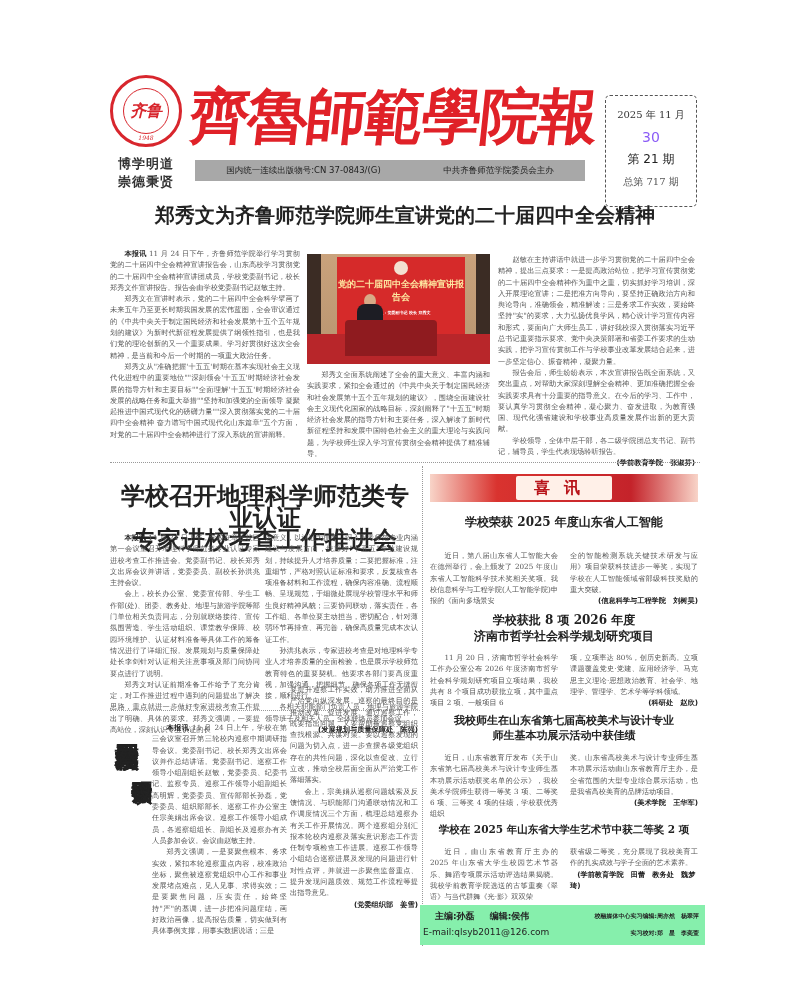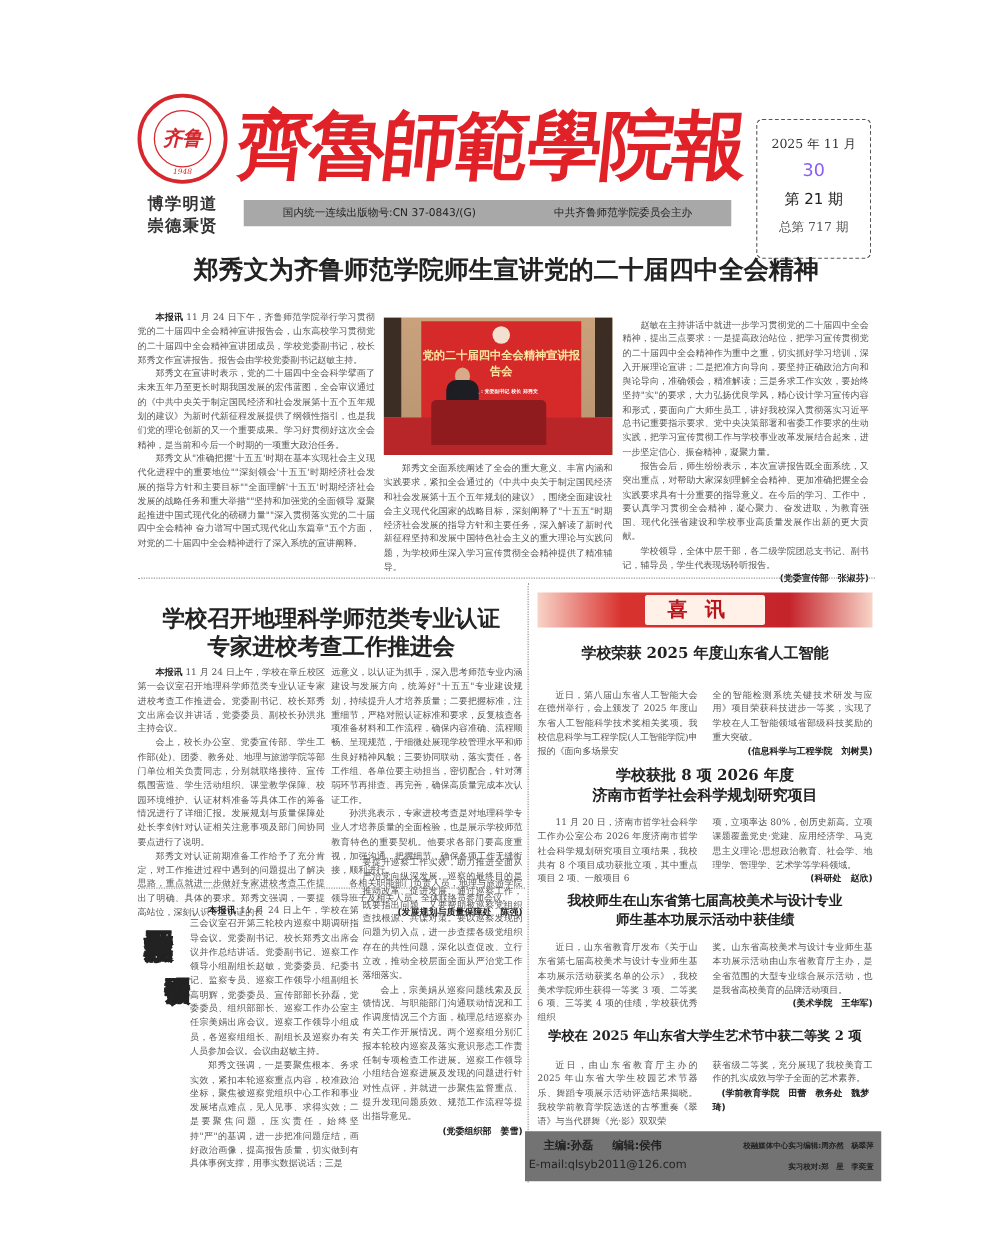--- a/index.html
+++ b/index.html
@@ -42,21 +42,21 @@
   .vdash { position: absolute; width: 0; border-left: 1.5px dotted #999; }
 
   .sec-title { position: absolute; text-align: center; font-weight: bold; color: #222; }
 
   .xixun { position: absolute; left: 430px; top: 474px; width: 268px; height: 28px; background: linear-gradient(90deg, #f8d4c8 0%, #d9332f 25%, #c4232a 75%, #f8d4c8 100%); display: flex; align-items: center; justify-content: center; }
   .xixun span { background: #fff0e8; color: #b8141a; font-size: 16px; font-weight: bold; padding: 0 18px; letter-spacing: 14px; border-radius: 2px; height: 24px; line-height: 24px; }
 
   .vtitle1 { position: absolute; left: 113px; top: 726px; width: 28px; font-size: 24px; line-height: 27px; font-weight: bold; color: #222; writing-mode: vertical-rl; }
   .vtitle2 { position: absolute; left: 127px; top: 765px; width: 28px; font-size: 21px; line-height: 25px; font-weight: bold; color: #222; writing-mode: vertical-rl; }
 
-  .footer { position: absolute; left: 420px; top: 905px; width: 285px; height: 40px; background: #737373; font-family: "DejaVu Sans", sans-serif; color: #222; }
+  .footer { position: absolute; left: 420px; top: 905px; width: 285px; height: 40px; background: #86efac; font-family: "DejaVu Sans", sans-serif; color: #222; }
   .footer .r1 { position: absolute; left: 15px; top: 5px; font-size: 9px; font-weight: bold; }
   .footer .r1 span { margin-right: 12px; }
   .footer .r2 { position: absolute; left: 3px; top: 22px; font-size: 9px; }
   .footer .r3 { position: absolute; right: 6px; top: 7px; font-size: 6px; font-weight: bold; }
   .footer .r4 { position: absolute; right: 6px; top: 24px; font-size: 6px; font-weight: bold; }
 </style>
 </head>
 <body>
 
 <div class="masthead">
@@ -103,27 +103,27 @@
   <div class="table"></div>
 </div>
 <div class="col" style="left:307px; top:369px; width:183px;">
   <p>郑秀文全面系统阐述了全会的重大意义、丰富内涵和实践要求，紧扣全会通过的《中共中央关于制定国民经济和社会发展第十五个五年规划的建议》，围绕全面建设社会主义现代化国家的战略目标，深刻阐释了"十五五"时期经济社会发展的指导方针和主要任务，深入解读了新时代新征程坚持和发展中国特色社会主义的重大理论与实践问题，为学校师生深入学习宣传贯彻全会精神提供了精准辅导。</p>
 </div>
 
 <div class="col" style="left:498px; top:254px; width:197px;">
   <p>赵敏在主持讲话中就进一步学习贯彻党的二十届四中全会精神，提出三点要求：一是提高政治站位，把学习宣传贯彻党的二十届四中全会精神作为重中之重，切实抓好学习培训，深入开展理论宣讲；二是把准方向导向，要坚持正确政治方向和舆论导向，准确领会，精准解读；三是务求工作实效，要始终坚持"实"的要求，大力弘扬优良学风，精心设计学习宣传内容和形式，要面向广大师生员工，讲好我校深入贯彻落实习近平总书记重要指示要求、党中央决策部署和省委工作要求的生动实践，把学习宣传贯彻工作与学校事业改革发展结合起来，进一步坚定信心、振奋精神，凝聚力量。</p>
   <p>报告会后，师生纷纷表示，本次宣讲报告既全面系统，又突出重点，对帮助大家深刻理解全会精神、更加准确把握全会实践要求具有十分重要的指导意义。在今后的学习、工作中，要认真学习贯彻全会精神，凝心聚力、奋发进取，为教育强国、现代化强省建设和学校事业高质量发展作出新的更大贡献。</p>
   <p>学校领导，全体中层干部，各二级学院团总支书记、副书记，辅导员，学生代表现场聆听报告。</p>
-  <div class="byline">(党委宣传部　张淑芬)</div>
+  <div class="byline">(学前教育学院　张淑芬)</div>
 </div>
 
 <div class="hdash" style="left:110px; top:462px; width:590px;"></div>
 <div class="vdash" style="left:422px; top:466px; height:480px;"></div>
 
-<div class="sec-title" style="left:110px; top:485px; width:310px; font-size:18px; line-height:22px;">
+<div class="sec-title" style="left:110px; top:485px; width:310px; font-size:24px; line-height:22px;">
   <div>学校召开地理科学师范类专业认证</div>
   <div>专家进校考查工作推进会</div>
 </div>
 <div class="col" style="left:110px; top:532px; width:150px;">
   <p><span class="lead">本报讯</span><span> 11 月 24 日上午，学校在章丘校区第一会议室召开地理科学师范类专业认证专家进校考查工作推进会。党委副书记、校长郑秀文出席会议并讲话，党委委员、副校长孙洪兆主持会议。</span></p>
   <p>会上，校长办公室、党委宣传部、学生工作部(处)、团委、教务处、地理与旅游学院等部门单位相关负责同志，分别就联络接待、宣传氛围营造、学生活动组织、课堂教学保障、校园环境维护、认证材料准备等具体工作的筹备情况进行了详细汇报。发展规划与质量保障处处长李剑针对认证相关注意事项及部门间协同要点进行了说明。</p>
   <p>郑秀文对认证前期准备工作给予了充分肯定，对工作推进过程中遇到的问题提出了解决思路，重点就进一步做好专家进校考查工作提出了明确、具体的要求。郑秀文强调，一要提高站位，深刻认识专业认证的长</p>
 </div>
 <div class="col" style="left:265px; top:532px; width:153px;">
   <p style="text-indent:0">远意义，以认证为抓手，深入思考师范专业内涵建设与发展方向，统筹好"十五五"专业建设规划，持续提升人才培养质量；二要把握标准，注重细节，严格对照认证标准和要求，反复核查各项准备材料和工作流程，确保内容准确、流程顺畅、呈现规范，于细微处展现学校管理水平和师生良好精神风貌；三要协同联动，落实责任，各工作组、各单位要主动担当，密切配合，针对薄弱环节再排查、再完善，确保高质量完成本次认证工作。</p>

